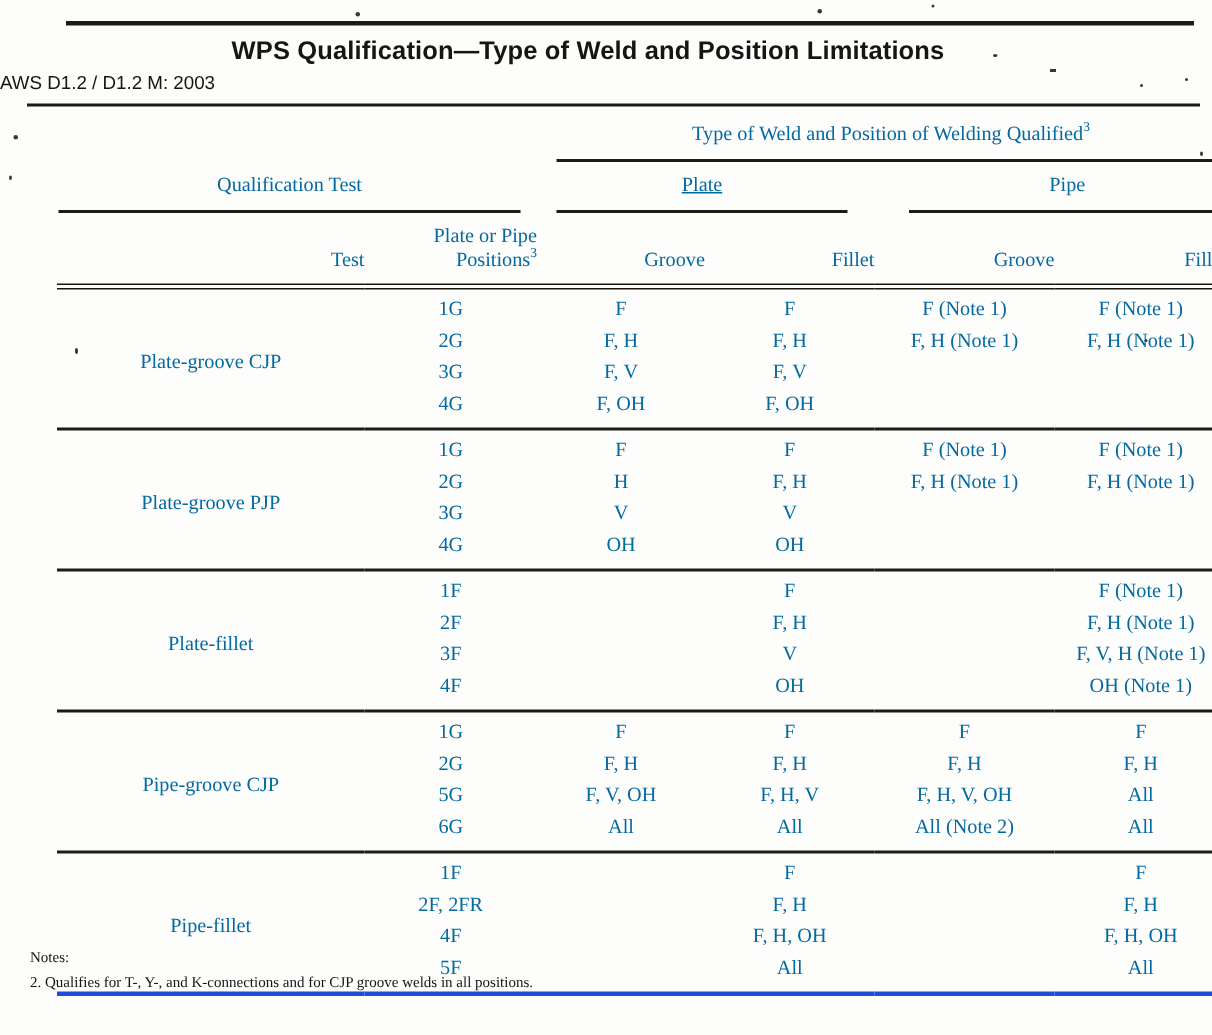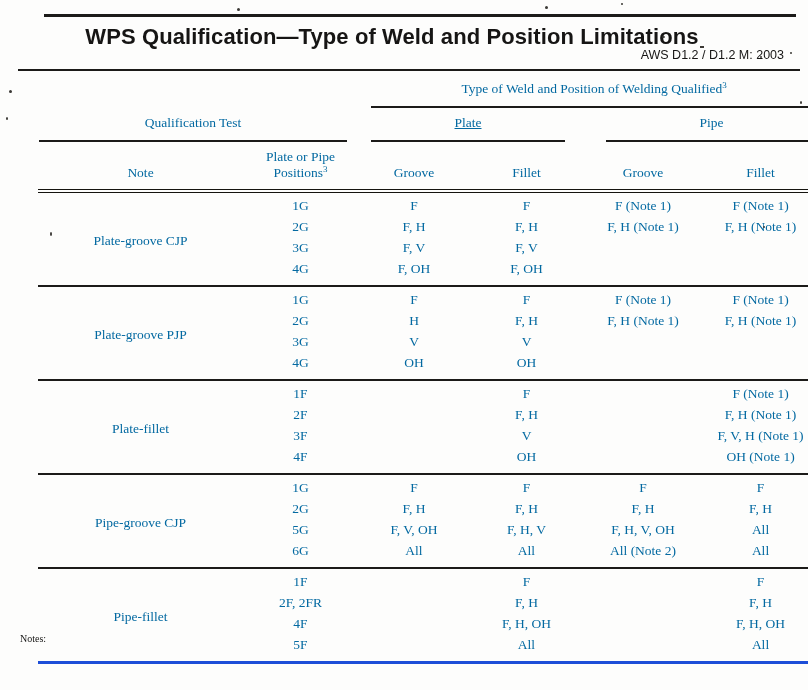--- a/index.html
+++ b/index.html
@@ -7,42 +7,42 @@
     position:relative; width:808px; height:690px; margin:0 auto;
     background:#fdfdfc; color:#161514; overflow:hidden;
     font-family:"Liberation Serif","DejaVu Serif",serif;
   }
   .hrule { position:absolute; border-top:2px solid #1c1b19; }
   .rule-top { left:44px; right:12px; top:14px; border-top-width:3px; }
   .rule-under-subtitle { left:18px; right:8px; top:69px; }
   .doc-title {
     position:absolute; top:24px; left:0; width:784px; text-align:center;
     font-family:"Liberation Sans","DejaVu Sans",sans-serif;
-    font-weight:bold; font-size:22px; letter-spacing:0.1px;
+    font-weight:bold; font-size:17px; letter-spacing:0.1px;
   }
   .doc-subtitle {
-    position:absolute; top:48px; left:0; width:784px; text-align:right;
+    position:absolute; top:48px; left:0; width:784px; text-align:left;
     font-family:"Liberation Sans","DejaVu Sans",sans-serif; font-size:12.5px;
   }
   table.doc-table {
     position:absolute; top:72px; left:20px; width:780px;
     border-collapse:collapse; table-layout:fixed;
     font-size:13.5px; color:#0369a1;
     border-bottom:3px solid #1d4ed8;
     margin-left:18px;
   }
   table.doc-table th { font-weight:normal; }
   thead { border-bottom:4px double #15140f; }
   th.r1-left { height:38px; }
   .ru { border-bottom:2px solid #1c1b19; text-align:center; }
   .r1-qualified .ru { margin-left:12px; padding:4px 0 9px; }
   .r2 .qual-test .ru { margin-right:10px; padding:2px 0 9px; }
   .r2 .plate-hd .ru { margin-left:12px; margin-right:17px; padding:2px 0 9px;text-decoration:underline; }
   .r2 .pipe-hd  .ru { margin-left:22px; padding:2px 0 9px; }
-  .r3 th { vertical-align:bottom; text-align:center; padding:6px 0 8px; line-height:16px; }
+  .r3 th { vertical-align:bottom; text-align:right; padding:6px 0 8px; line-height:16px; }
   tbody.group { border-top:2px solid #1c1b19; }
   tbody.group td { line-height:21px; padding:0; text-align:center; white-space:nowrap; }
   tbody.group tr:first-child td { padding-top:2px; }
   tbody.group tr:last-child td { padding-bottom:6px; }
   td.weld-label { text-align:center; vertical-align:middle; padding-left:0; }
   .notes { position:absolute; left:20px; top:631px; font-size:10px; line-height:16.5px; }
   sup { font-size:9px; line-height:0; }
   .speck { position:absolute; background:#3a3834; border-radius:50%; }
 </style>
 </head>
@@ -78,21 +78,21 @@
           <div class="ru"><span>Qualification Test</span></div>
         </th>
         <th class="plate-hd" colspan="2">
           <div class="ru"><span>Plate</span></div>
         </th>
         <th class="pipe-hd" colspan="2">
           <div class="ru"><span>Pipe</span></div>
         </th>
       </tr>
       <tr class="r3">
-        <th>Note</th>
+        <th>Test</th>
         <th>
           <span>Plate or Pipe</span><br>
           <span>Positions</span><sup>3</sup>
         </th>
         <th>Groove</th>
         <th>Fillet</th>
         <th>Groove</th>
         <th>Fillet</th>
       </tr>
     </thead>
@@ -248,20 +248,21 @@
           <td></td>
           <td>All</td>
           <td></td>
           <td>All</td>
         </tr>
       </tbody>
     </table>
 
   <div class="notes">
     <div>Notes:</div>
+    <div>2. Qualifies for T-, Y-, and K-connections and for CJP groove welds in all positions.</div>
   </div>
 
   <div class="speck" style="left:237px;top:8px;width:3px;height:3px"></div>
   <div class="speck" style="left:545px;top:6px;width:3px;height:3px"></div>
   <div class="speck" style="left:621px;top:3px;width:2px;height:2px"></div>
   <div class="speck" style="left:662px;top:36px;width:3px;height:2px"></div>
   <div class="speck" style="left:700px;top:46px;width:4px;height:2px;border-radius:0"></div>
   <div class="speck" style="left:760px;top:56px;width:2px;height:2px"></div>
   <div class="speck" style="left:790px;top:52px;width:2px;height:2px"></div>
   <div class="speck" style="left:9px;top:90px;width:3px;height:3px"></div>

